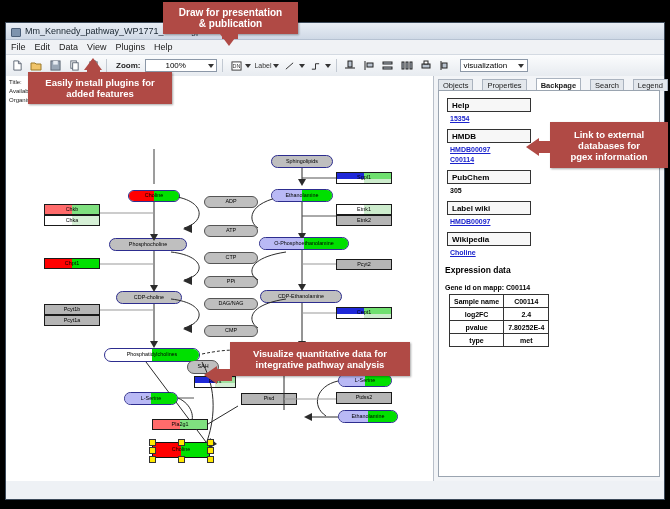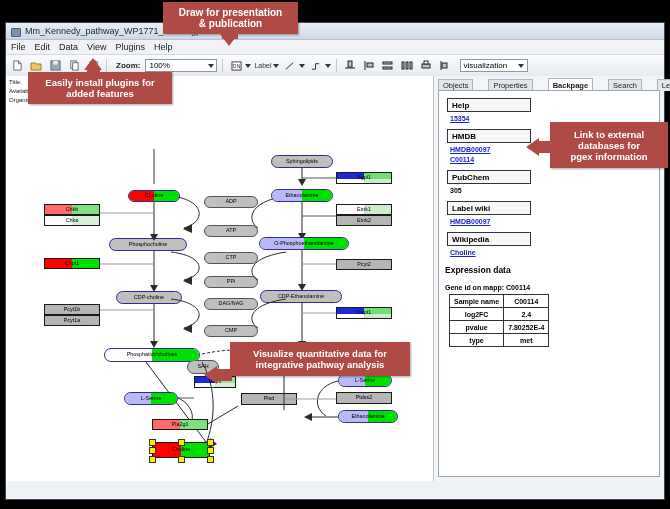--- a/index.html
+++ b/index.html
@@ -20,21 +20,21 @@
            padding-left:5px;gap:9px;}
   .menubar span{font-size:9px;color:#1b1b1b;}
 
   .toolbar{height:21px;background:linear-gradient(#fbfcfd,#e7ebf0);border-bottom:1px solid #c7ced8;
            display:flex;align-items:center;padding:0 3px;gap:3px;}
   .tb-btn{width:14px;height:14px;border:1px solid transparent;display:flex;align-items:center;
           justify-content:center;font-size:9px;color:#4a5260;}
   .tb-sep{width:1px;height:13px;background:#c2c9d2;margin:0 2px;}
   .zoomlabel{font-size:8px;color:#222;margin:0 2px 0 4px;font-weight:bold;}
   .zoombox{width:72px;height:13px;background:#fff;border:1px solid #8c98a8;font-size:8px;
-           display:flex;align-items:center;padding-left:3px;box-sizing:border-box;position:relative;}
+           display:flex;align-items:center;padding-left:19px;box-sizing:border-box;position:relative;}
   .zoombox .arrow{position:absolute;right:2px;top:4px;border-left:3px solid transparent;
            border-right:3px solid transparent;border-top:4px solid #333;}
   .visbox{width:68px;height:13px;background:#fff;border:1px solid #8c98a8;font-size:8px;
            display:flex;align-items:center;padding-left:3px;box-sizing:border-box;position:relative;margin-left:4px;}
   .visbox .arrow{position:absolute;right:3px;top:4px;border-left:3px solid transparent;
            border-right:3px solid transparent;border-top:4px solid #333;}
   .dd{display:flex;align-items:center;gap:1px;}
   .dd .cap{border-left:3px solid transparent;border-right:3px solid transparent;border-top:4px solid #333;}
   .tb-lbl{font-size:7px;color:#333;}
 
@@ -53,21 +53,21 @@
   
   .node{position:absolute;box-sizing:border-box;display:flex;align-items:center;justify-content:center;
         font-size:5.4px;color:#000;text-align:center;line-height:1;overflow:hidden;white-space:nowrap;}
   .metab{border:1px solid #2d2d8f;border-radius:9px;background:#bfbfbf;}
   .metab-plain{border:1px solid #555;border-radius:9px;background:#bfbfbf;}
   .gene{border:1px solid #1a1a1a;background:#b5b5b5;}
   .lbl{position:relative;z-index:3;}
   .half{position:absolute;top:0;bottom:0;z-index:1;}
 
   
-  .tabs{position:absolute;left:4px;top:2px;right:4px;height:13px;display:flex;align-items:flex-end;gap:15px;}
+  .tabs{position:absolute;left:4px;top:2px;right:4px;height:13px;display:flex;align-items:flex-end;gap:9px;}
   .tab{height:11px;padding:0 4px;font-size:7.5px;background:#e3e7ec;border:1px solid #aab3bf;
        border-bottom:none;display:flex;align-items:center;color:#1b1b1b;}
   .tab.sel{background:#fff;height:12px;font-weight:bold;}
   .bpanel{position:absolute;left:4px;top:14px;right:4px;bottom:4px;background:#fff;border:1px solid #9aa4b0;overflow:hidden;}
   .bphead{margin:7px 0 0 8px;width:84px;height:14px;border:1px solid #333;background:#f7f7f7;
           font-size:8px;font-weight:bold;display:flex;align-items:center;padding-left:4px;box-sizing:border-box;color:#000;}
   .bplink{margin:3px 0 0 11px;font-size:7px;color:#1a22cc;text-decoration:underline;font-weight:bold;}
   .bptext{margin:3px 0 0 11px;font-size:7px;color:#000;font-weight:bold;}
   .exphead{margin:9px 0 0 6px;font-size:8.5px;font-weight:bold;color:#000;}
   .geneid{margin:9px 0 0 6px;font-size:7px;font-weight:bold;color:#000;}

